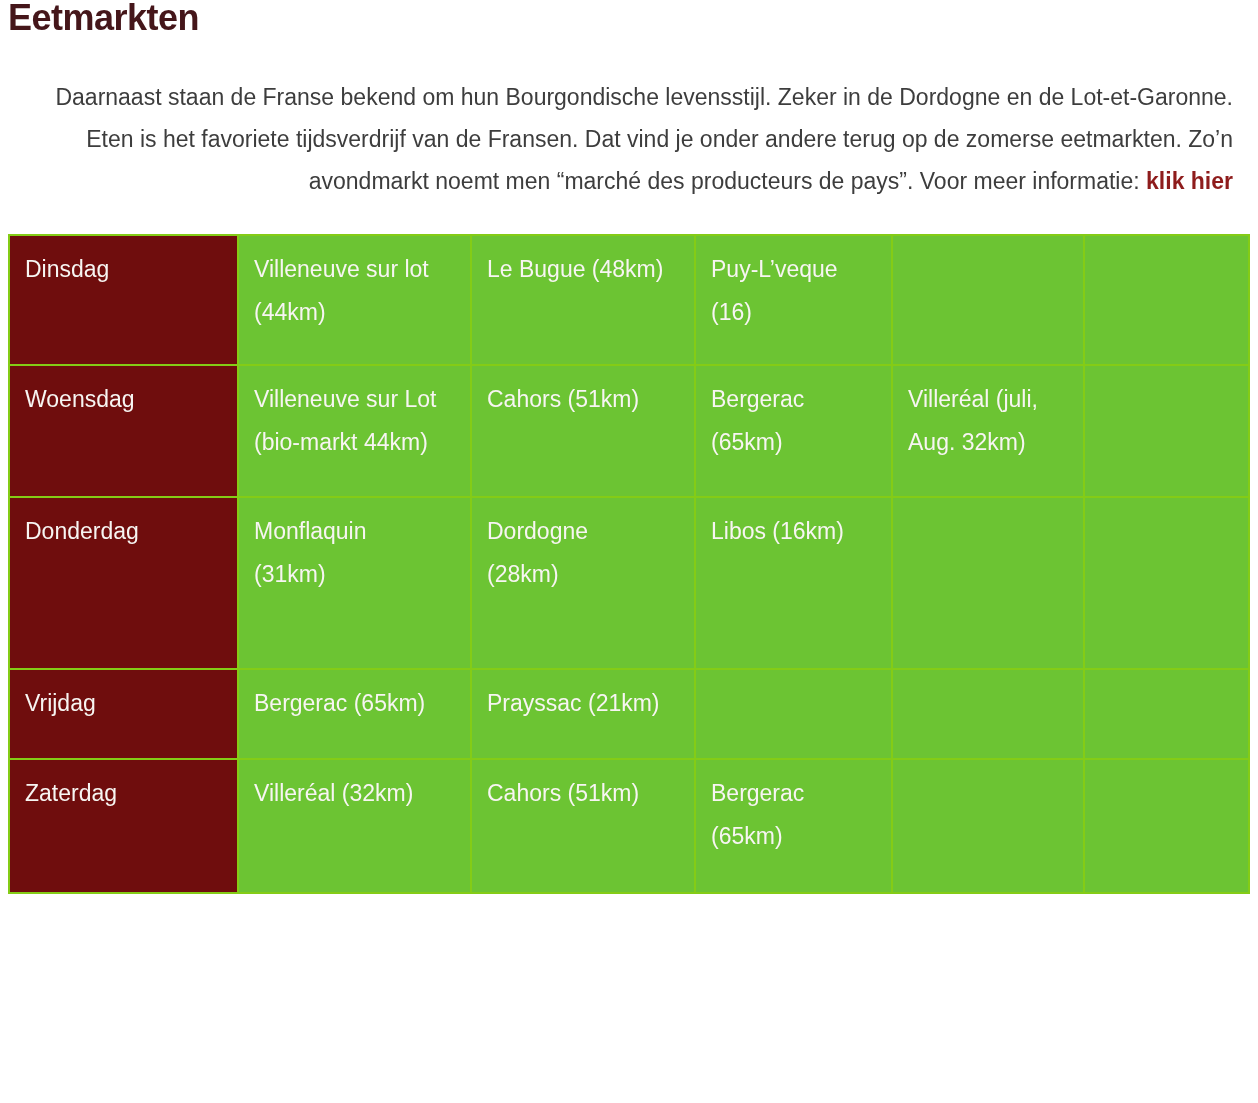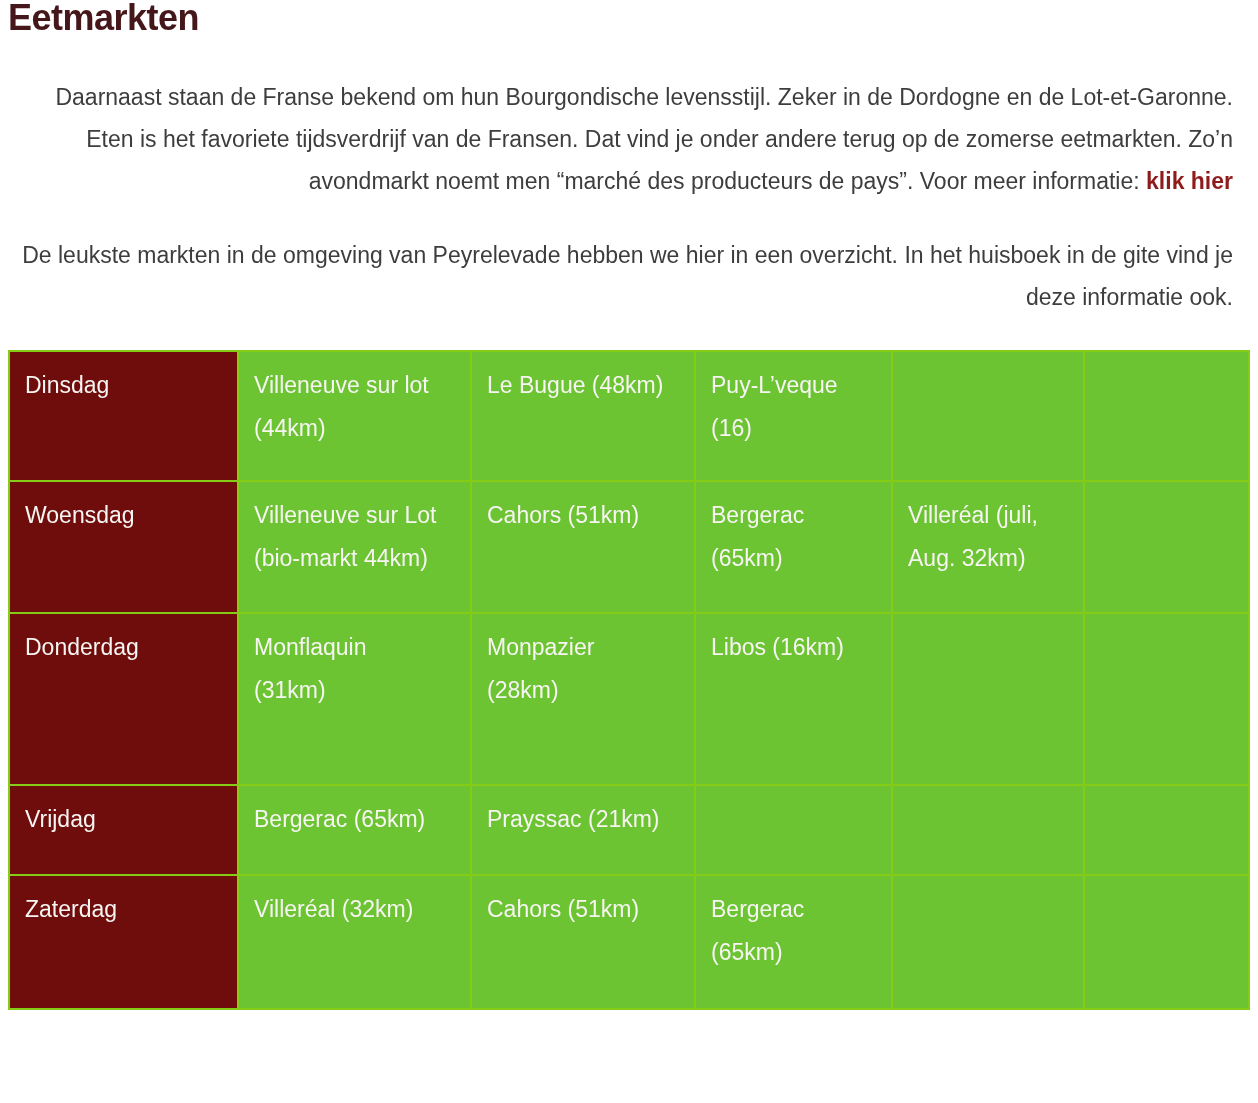--- a/index.html
+++ b/index.html
@@ -93,21 +93,20 @@
   }
 </style>
 </head>
 <body>
 
 <main data-name="content">
   <h1 data-name="page-title">Eetmarkten</h1>
 
   <p data-name="intro-paragraph"><span data-name="intro-text">Daarnaast staan de Franse bekend om hun Bourgondische levensstijl. Zeker in de Dordogne en de Lot-et-Garonne. Eten is het favoriete tijdsverdrijf van de Fransen. Dat vind je onder andere terug op de zomerse eetmarkten. Zo’n avondmarkt noemt men “marché des producteurs de pays”. Voor meer informatie: </span><a class="inline-link" href="#" data-name="klik-hier-link">klik hier</a></p>
 
-  <p data-name="overview-paragraph">De leukste markten in de omgeving van Peyrelevade hebben we hier in een overzicht. In het huisboek in de gite vind je deze informatie ook.</p>
 
   <table data-name="markets-table">
     <colgroup>
       <col style="width:229px">
       <col style="width:233px">
       <col style="width:224px">
       <col style="width:197px">
       <col style="width:192px">
       <col style="width:165px">
     </colgroup>
@@ -130,21 +129,21 @@
           <td class="market-cell" data-name="market-cell">Bergerac
 (65km)</td>
           <td class="market-cell" data-name="market-cell">Villeréal (juli,
 Aug. 32km)</td>
           <td class="market-cell" data-name="market-cell"></td>
         </tr>
         <tr data-name="table-row">
           <td class="day-cell" data-name="day-cell">Donderdag</td>
           <td class="market-cell" data-name="market-cell">Monflaquin
 (31km)</td>
-          <td class="market-cell" data-name="market-cell">Monpazier
+          <td class="market-cell" data-name="market-cell">Dordogne
 (28km)</td>
           <td class="market-cell" data-name="market-cell">Libos (16km)</td>
           <td class="market-cell" data-name="market-cell"></td>
           <td class="market-cell" data-name="market-cell"></td>
         </tr>
         <tr data-name="table-row">
           <td class="day-cell" data-name="day-cell">Vrijdag</td>
           <td class="market-cell" data-name="market-cell">Bergerac (65km)</td>
           <td class="market-cell" data-name="market-cell">Prayssac (21km)</td>
           <td class="market-cell" data-name="market-cell"></td>

